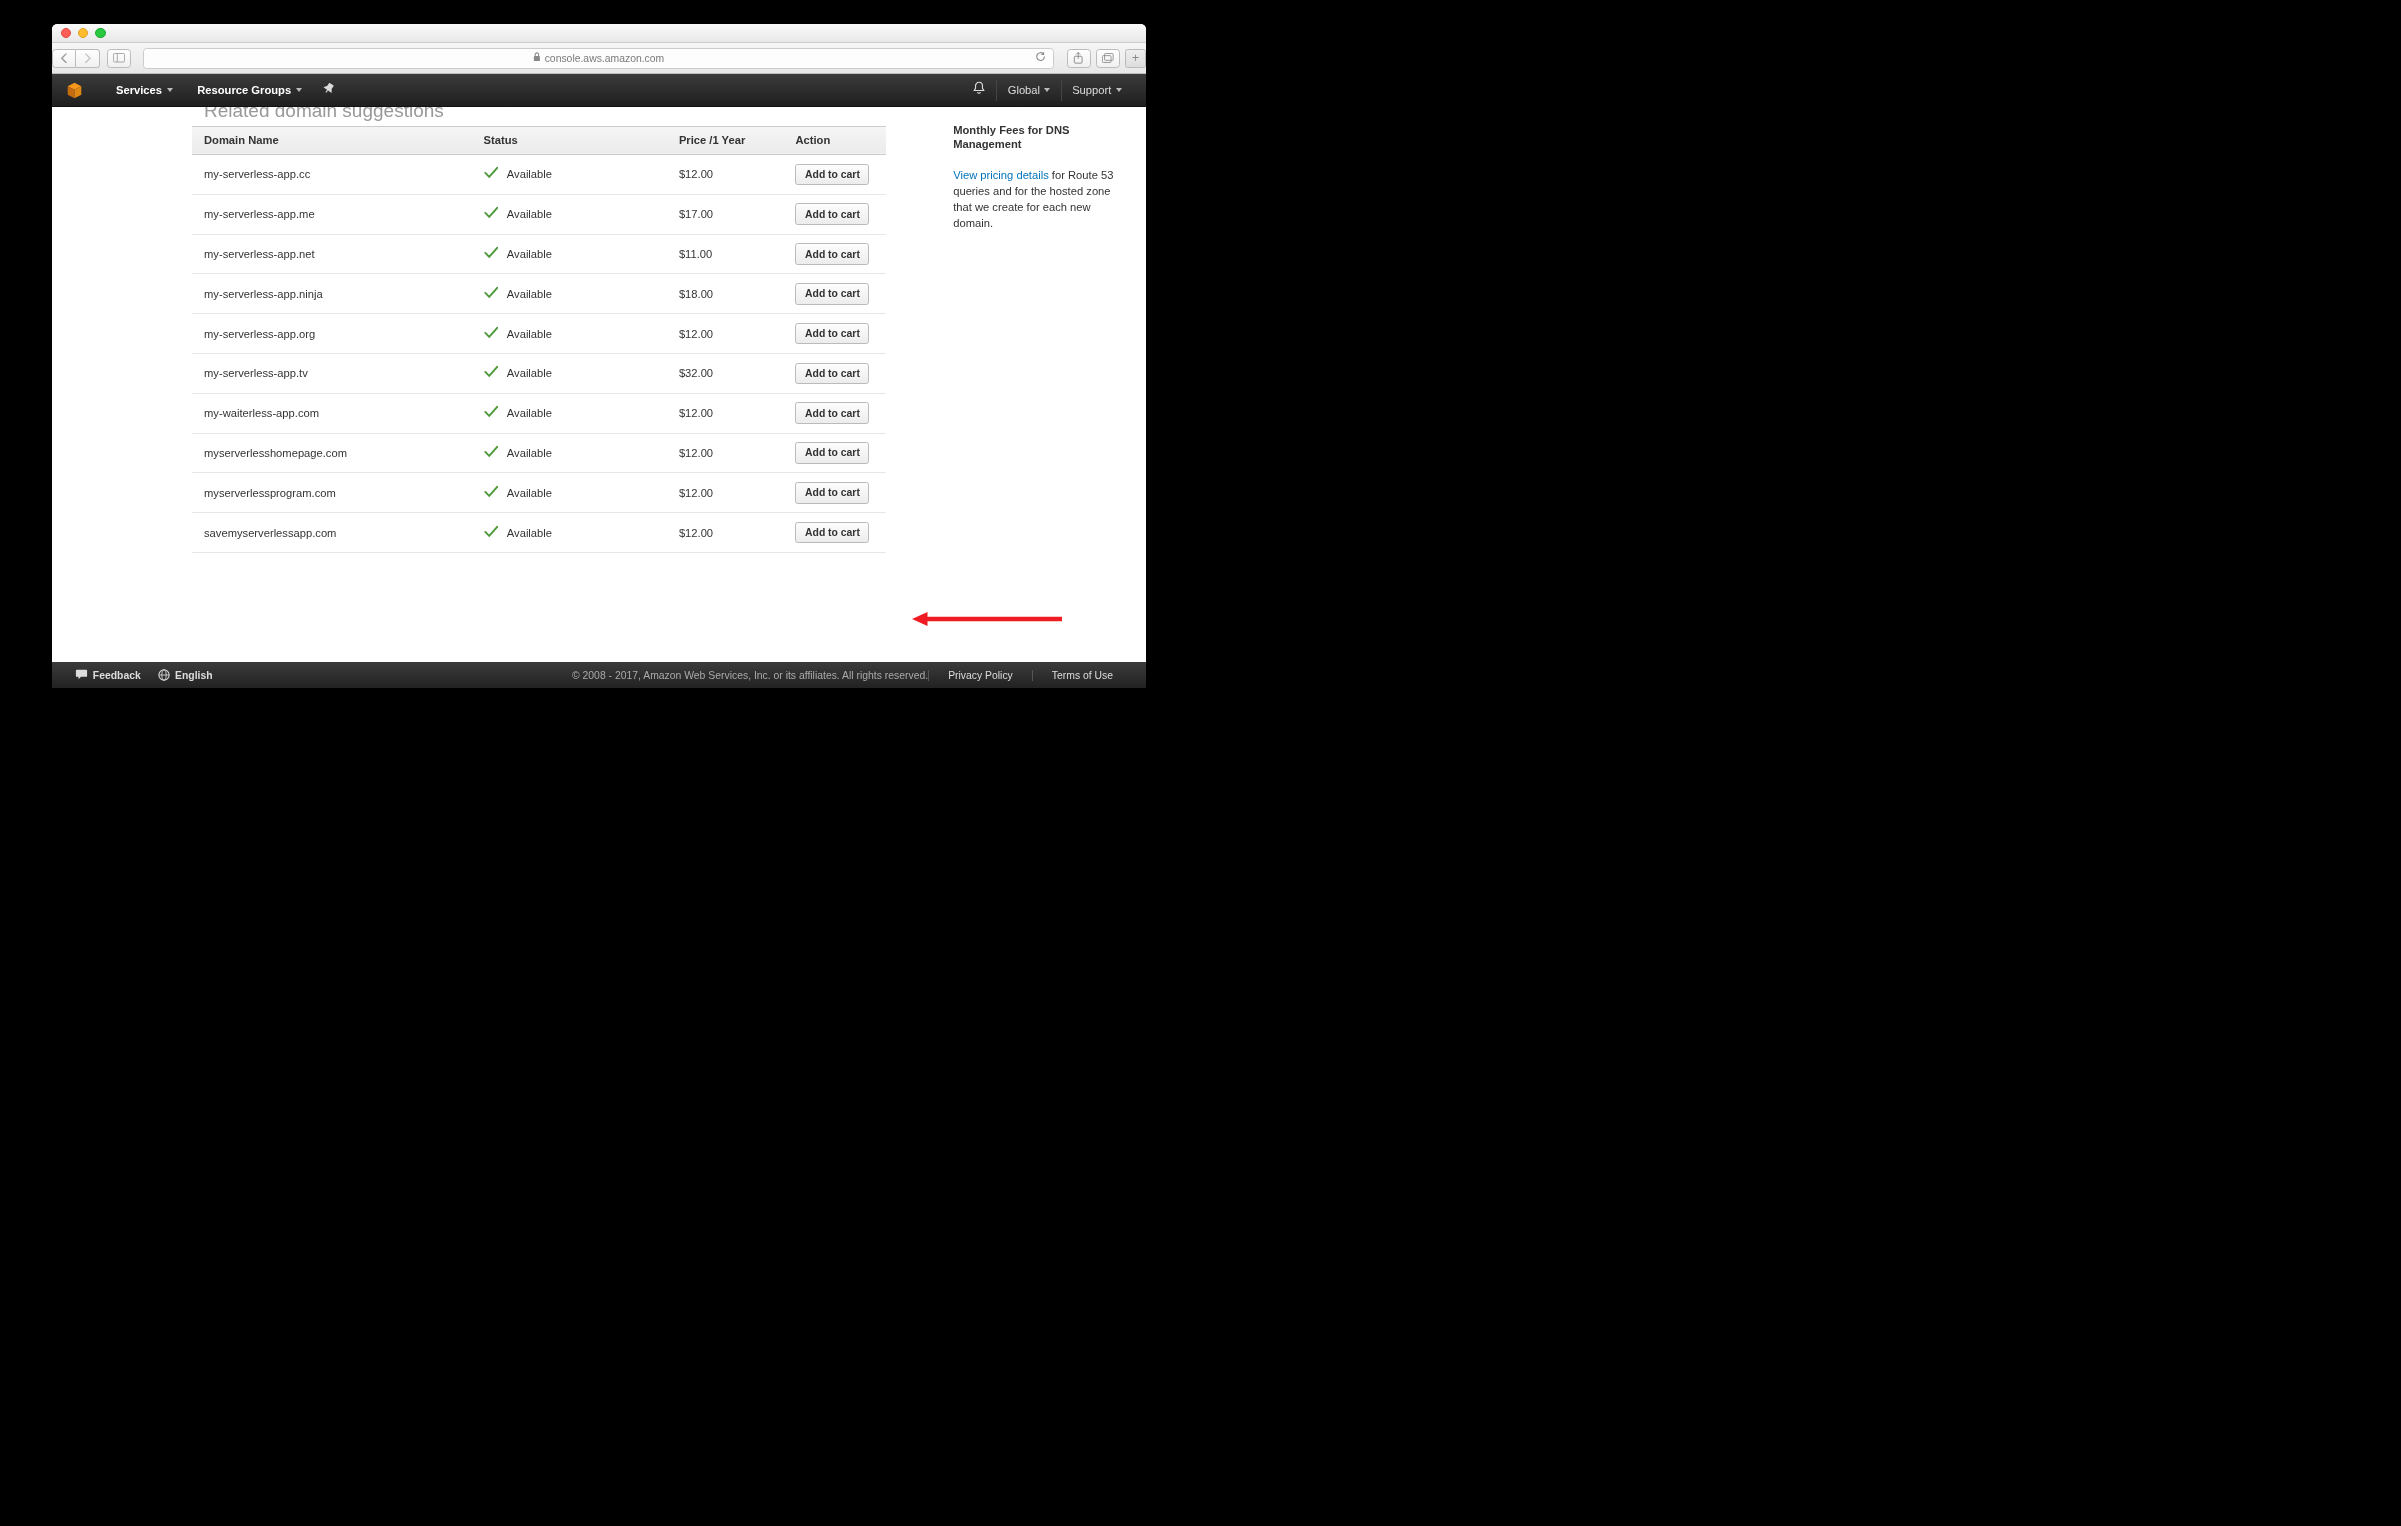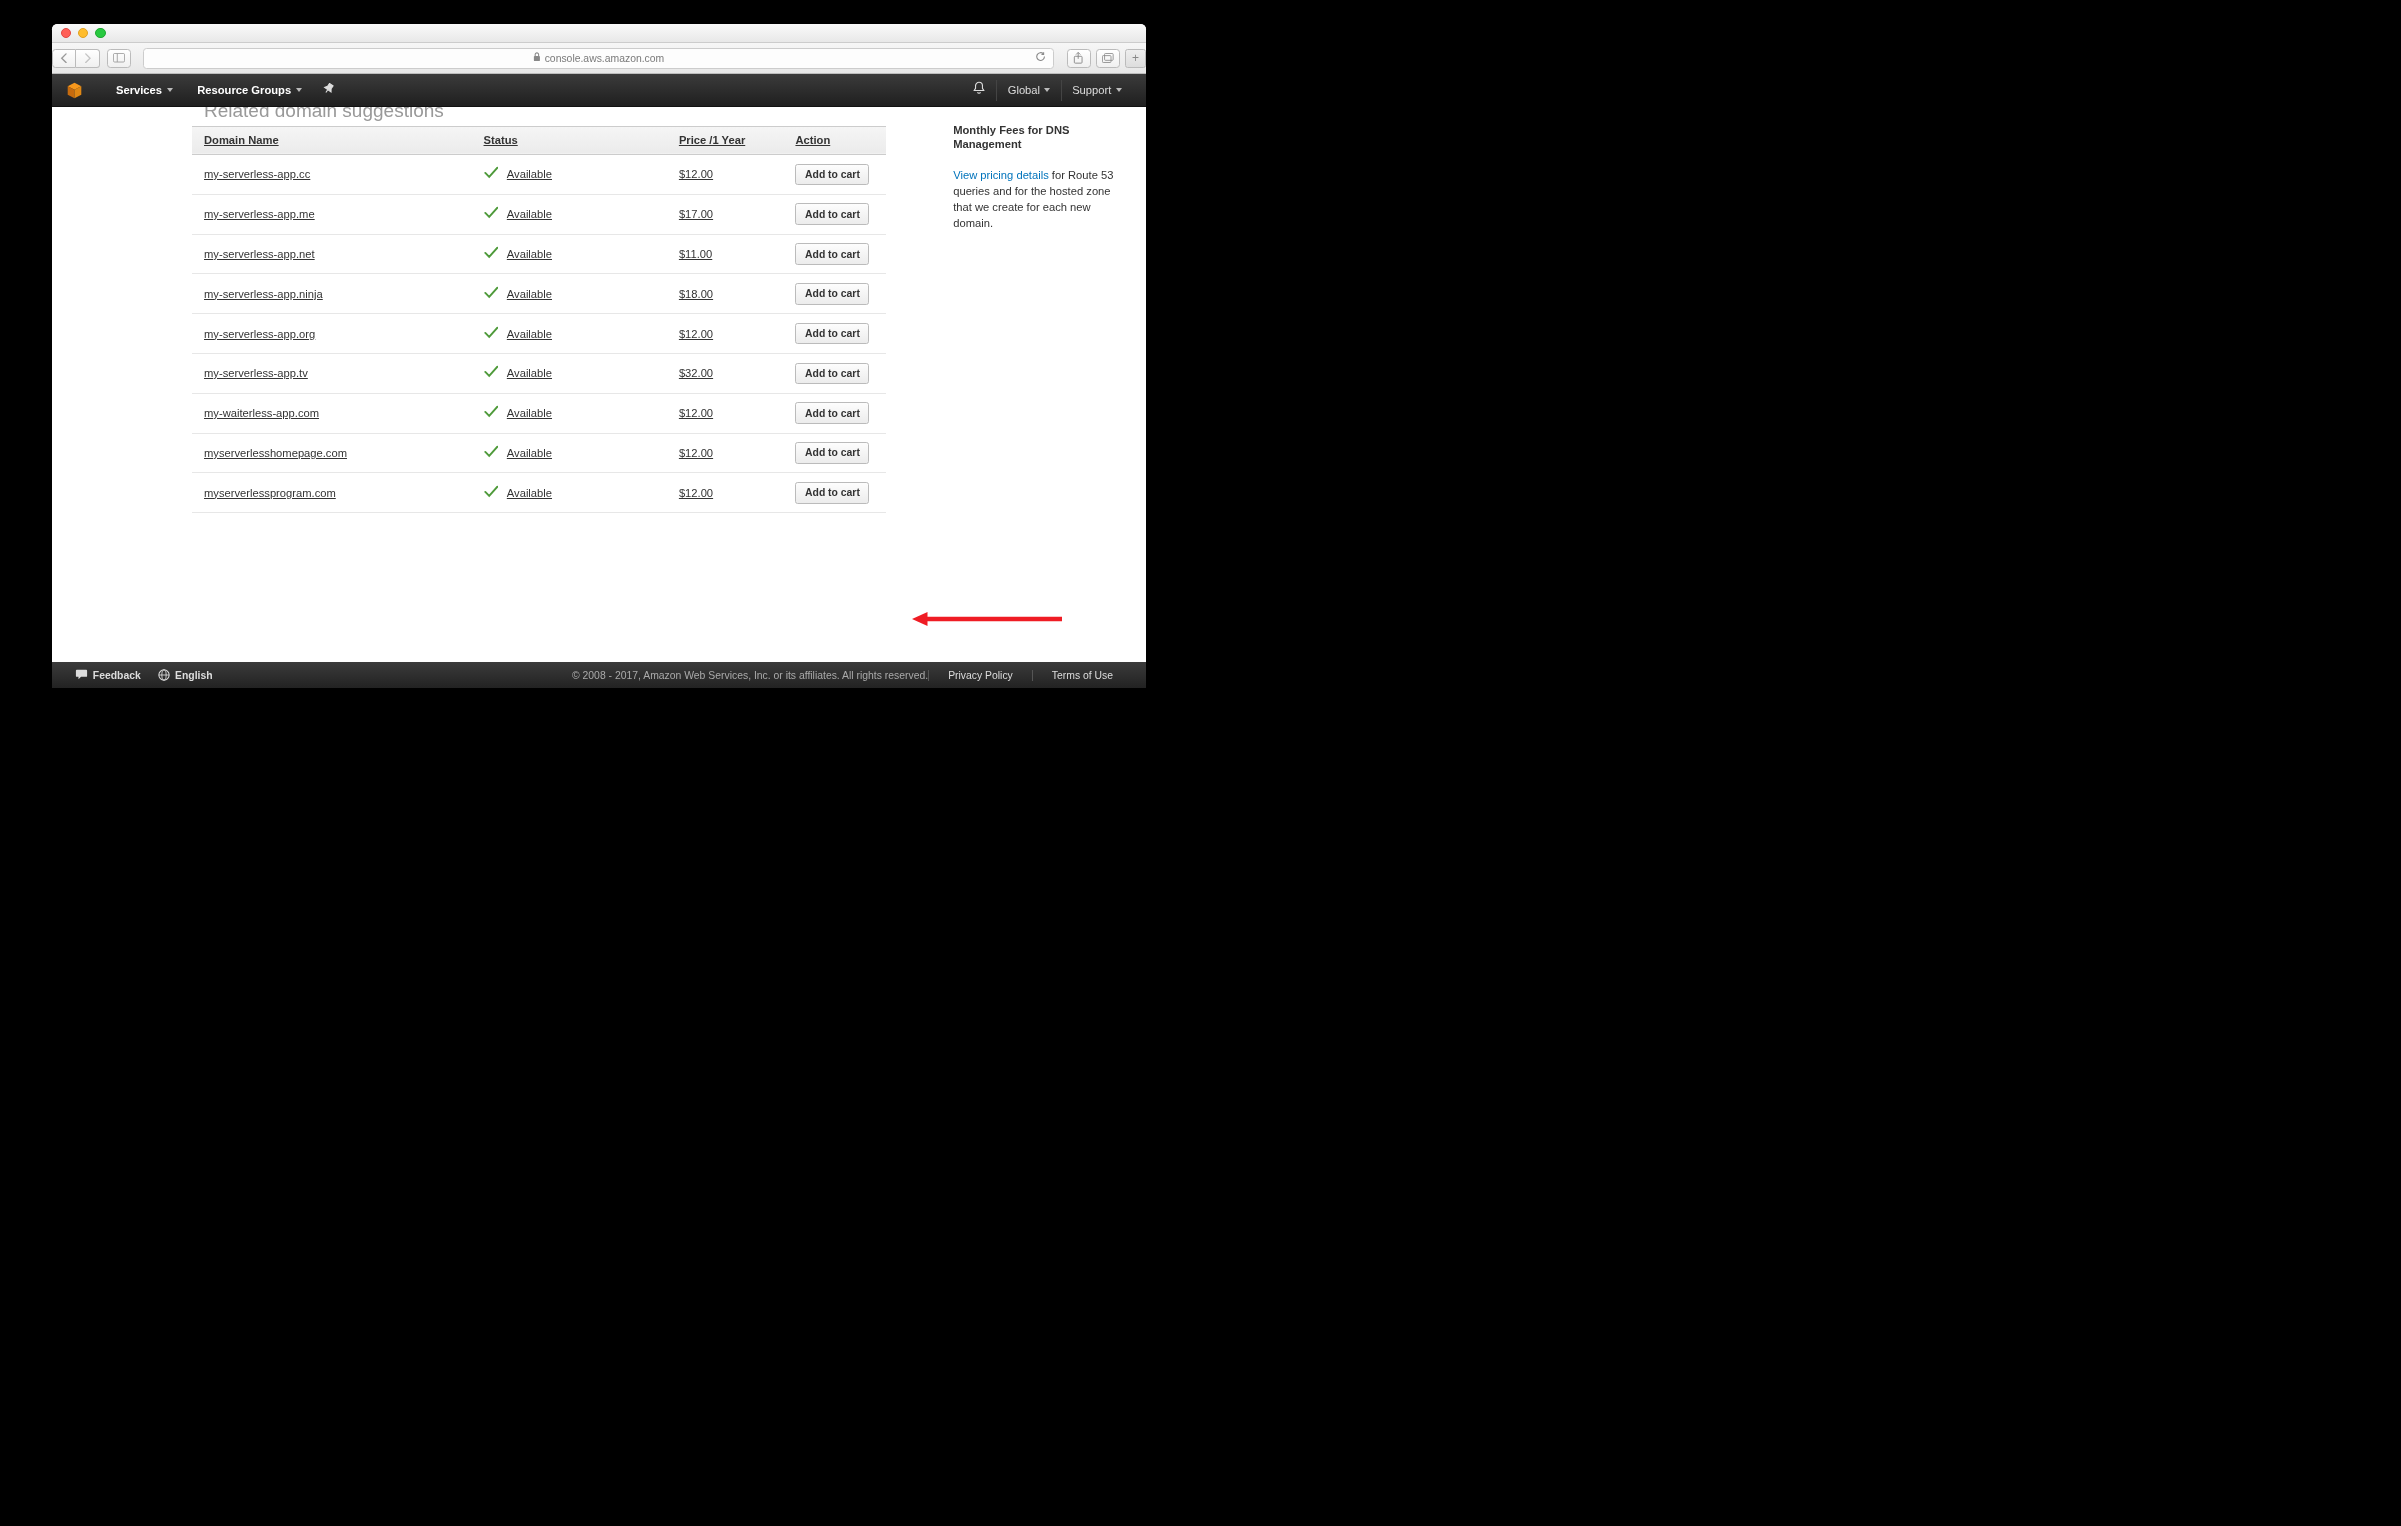--- a/index.html
+++ b/index.html
@@ -146,21 +146,21 @@
   .section-head {
     color: #999;
     font-size: 19px;
     font-weight: 400;
     padding: 0 0 3.5px 12px;
     margin-top: -7px;
     position: relative;
   }
 
   
-  .domain-table { width: 694px; border-collapse: collapse; margin-left: 0; text-decoration: underline; }
+  .domain-table { width: 694px; border-collapse: collapse; margin-left: 0; }
   .domain-table th {
     text-align: left;
     background: linear-gradient(#f5f5f5,#ebebeb);
     border-top: 0.9px solid #ccc;
     border-bottom: 0.9px solid #ccc;
     padding: 7.8px 12px;
     font-weight: 700;
     font-size: 11.2px;
     color: #333;
   }
@@ -453,20 +453,33 @@
                   <div class="status-cell">
                     <span class="check-icon"><svg width="14.7" height="13" viewBox="0 0 17 15">
                         <path d="M1.5 8 L6 12.5 L15.5 2" stroke="#4e9a3a" stroke-width="2.2" fill="none" stroke-linecap="round"></path>
                       </svg></span>
                     <span>Available</span>
                   </div>
                 </td>
                 <td class="col-price">$12.00</td>
                 <td class="col-action"><button class="cart-btn">Add to cart</button></td>
               </tr>
+              <tr>
+                <td class="col-domain">savemyserverlessapp.com</td>
+                <td class="col-status">
+                  <div class="status-cell">
+                    <span class="check-icon"><svg width="14.7" height="13" viewBox="0 0 17 15">
+                        <path d="M1.5 8 L6 12.5 L15.5 2" stroke="#4e9a3a" stroke-width="2.2" fill="none" stroke-linecap="round"></path>
+                      </svg></span>
+                    <span>Available</span>
+                  </div>
+                </td>
+                <td class="col-price">$12.00</td>
+                <td class="col-action"><button class="cart-btn">Add to cart</button></td>
+              </tr>
             </tbody>
         </table>
 
         <div class="button-row">
           
           
         </div>
       </div>
     </div>
 

